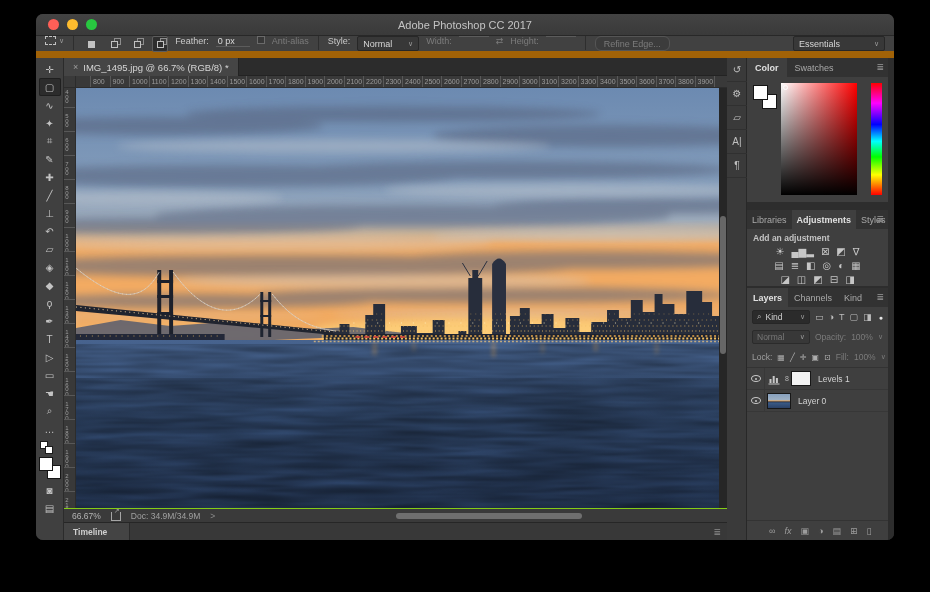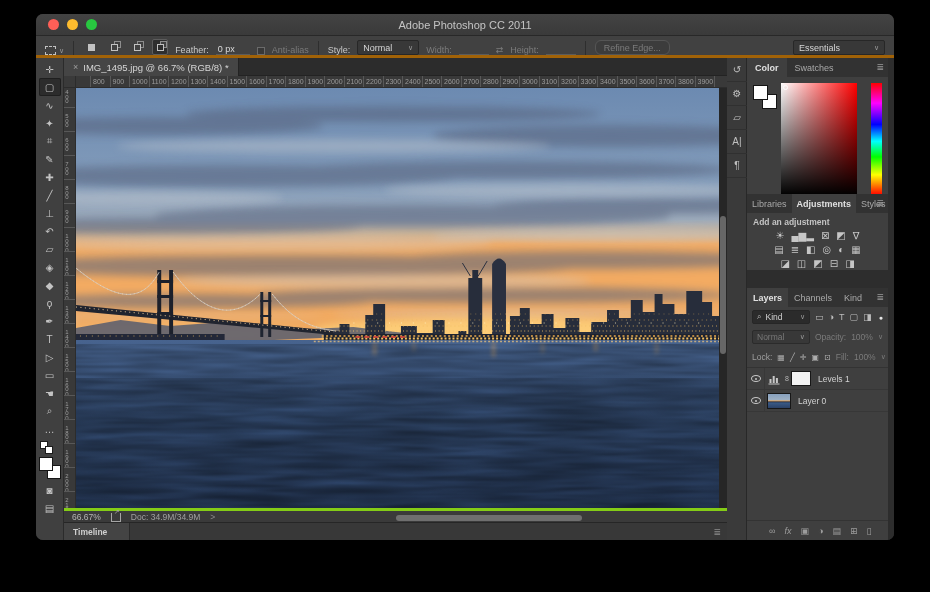--- a/index.html
+++ b/index.html
@@ -5,21 +5,21 @@
   *{box-sizing:border-box;margin:0;padding:0}
   html,body{width:930px;height:592px}
   body{background:#000;font-family:"Liberation Sans","DejaVu Sans",sans-serif;position:relative;overflow:hidden}
   .window{position:absolute;left:36px;top:14px;width:858px;height:526px;background:#363636;border-radius:7px;overflow:hidden;box-shadow:0 25px 60px rgba(0,0,0,.9)}
   
   .titlebar{position:absolute;top:0;left:0;right:0;height:22px;background:linear-gradient(#434343,#3a3a3a);border-bottom:1px solid #282828;display:flex;align-items:center}
   .lights{display:flex;gap:8px;margin-left:12px}
   .light{width:11px;height:11px;border-radius:50%}
   .title{position:absolute;left:0;right:0;text-align:center;font-size:11px;color:#c4c4c4;line-height:22px;pointer-events:none}
   
-  .optionsbar{position:absolute;top:22px;left:0;right:0;height:22px;background:#414141;border-bottom:3px solid #a16207;display:flex;align-items:flex-end;gap:7px;padding:0 9px;font-size:9px;color:#c9c9c9;white-space:nowrap}
+  .optionsbar{position:absolute;top:22px;left:0;right:0;height:22px;background:#414141;border-bottom:7px solid #a16207;display:flex;align-items:flex-start;gap:7px;padding:0 9px;font-size:9px;color:#c9c9c9;white-space:nowrap}
   .ob-sep{width:1px;height:14px;background:#2e2e2e;margin:0 2px}
   .preset{display:flex;align-items:center;gap:3px}
   .marq-ico{width:11px;height:9px;border:1px dashed #c2c2c2}
   .chev{font-size:7px;color:#9a9a9a}
   .modebtn{width:16px;height:16px;display:flex;align-items:center;justify-content:center;border-radius:2px}
   .modebtn.pressed{background:#2e2e2e;border:1px solid #5d5d5d}
   .sq-new{width:7px;height:7px;background:#c2c2c2}
   .sq-dbl{width:7px;height:7px;border:1px solid #c2c2c2;box-shadow:3px -3px 0 -1px #3f3f3f,3px -3px 0 0 #8d8d8d}
   .field{display:inline-block;min-width:30px;border-bottom:1px solid #5c5c5c;color:#dadada;padding:0 2px;text-align:left}
   .dim{color:#7b7b7b}
@@ -50,21 +50,21 @@
   .hruler{flex:1;height:12px;background:#393939;border-bottom:1px solid #2c2c2c;display:flex;overflow:hidden}
   .hruler::before{content:"";width:14px;border-right:1px solid #585858;flex:none}
   .hlab{width:19.5px;flex:none;border-right:1px solid #585858;font-size:7px;color:#9b9b9b;line-height:11px;padding-left:2px;white-space:nowrap;overflow:visible}
   .canvasrow{position:absolute;top:30px;left:0;right:0;bottom:32px}
   .vruler{position:absolute;left:0;top:0;bottom:0;width:12px;background:#393939;border-right:1px solid #2c2c2c;overflow:hidden}
   .vlab{height:20px;border-bottom:1px solid #585858;writing-mode:vertical-lr;text-orientation:upright;font-size:6px;letter-spacing:-1.5px;color:#9b9b9b;padding-top:1px;width:12px;text-align:left;overflow:hidden}
   .photo{position:absolute;left:12px;top:0;right:8px;bottom:0;overflow:hidden}
   .photo svg{display:block;width:100%;height:100%}
   .vscroll{position:absolute;right:0;top:0;bottom:0;width:8px;background:#262626}
   .vpill{position:absolute;left:1px;width:6px;top:128px;height:138px;border-radius:3px;background:#9a9a9a;opacity:.55}
-  .statusbar{position:absolute;left:0;right:0;bottom:18px;height:14px;background:#3a3a3a;border-top:3px solid #84cc16;display:flex;align-items:center;gap:10px;padding:0 8px;font-size:8.5px;color:#b5b5b5}
+  .statusbar{position:absolute;left:0;right:0;bottom:18px;height:14px;background:#3a3a3a;border-top:1px solid #84cc16;display:flex;align-items:center;gap:10px;padding:0 8px;font-size:8.5px;color:#b5b5b5}
   .share-ico{width:10px;height:9px;position:relative;border:1px solid #a5a5a5;border-top:none;margin-top:2px}
   .share-ico::after{content:"↗";position:absolute;left:2px;top:-5px;font-size:7px;color:#a5a5a5}
   .hpill{position:absolute;left:332px;width:186px;top:4px;height:6px;border-radius:3px;background:#9a9a9a;opacity:.55}
   .timeline{position:absolute;left:0;right:0;bottom:0;height:18px;background:#383838;border-top:1px solid #262626}
   .tl-tab{position:absolute;left:0;top:0;height:100%;width:66px;background:#444;border-right:1px solid #2a2a2a;display:flex;align-items:center;padding-left:9px;font-size:8.5px;font-weight:bold;color:#cfcfcf}
   .tl-menu{position:absolute;right:6px;top:4px;font-size:9px;color:#8d8d8d}
   
   .dock{position:absolute;right:0;top:0;bottom:0;width:167px;background:#2d2d2d}
   .strip{position:absolute;left:0;top:0;bottom:0;width:20px;background:#3a3a3a;border-right:1px solid #282828}
   .strip-btn{width:20px;height:24px;display:flex;align-items:center;justify-content:center;color:#c0c0c0;font-size:10px;border-bottom:1px solid #303030}
@@ -110,21 +110,21 @@
 <body>
 
 <div class="window">
 
   <div class="titlebar">
     <div class="lights">
       <span class="light" style="background:#ff5f57"></span>
       <span class="light" style="background:#febc2e"></span>
       <span class="light" style="background:#28c840"></span>
     </div>
-    <div class="title">Adobe Photoshop CC 2011</div>
+    <div class="title">Adobe Photoshop CC 2017</div>
   </div>
 
   <div class="optionsbar">
     <span class="preset">
       <span class="marq-ico"></span>
       <span class="chev">∨</span>
     </span>
     <span class="ob-sep"></span>
     <span class="modebtn">
         <span class="sq-new"></span>
@@ -491,21 +491,21 @@
                 <span class="f"></span>
                 <span class="b"></span>
               </div>
             <div class="satmap">
                 <span class="satdot"></span>
               </div>
             <div class="huebar"></div>
           </div>
         </div>
 
-        <div class="panel" style="top:136px;height:76px">
+        <div class="panel" style="top:152px;height:76px">
           <div class="ptabs">
             <span class="ptab" style="padding:0 5px">Libraries</span>
             <span class="ptab active" style="padding:0 5px">Adjustments</span>
             <span class="ptab" style="padding:0 5px">Styles</span>
             <span class="pmenu">≣</span>
           </div>
           <div class="adjbody">
             <div class="adjtitle">Add an adjustment</div>
             <div class="adjrow">
                 <span class="adjico">☀</span>

